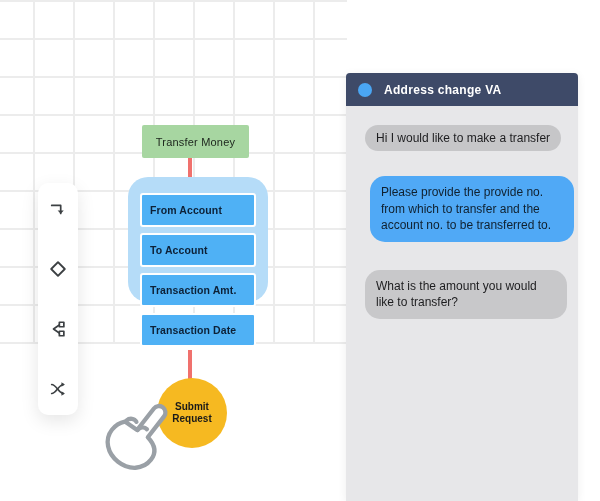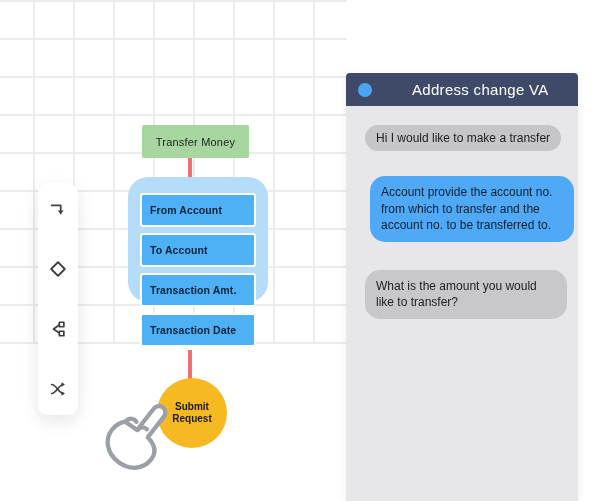--- a/index.html
+++ b/index.html
@@ -73,21 +73,21 @@
     position:absolute; left:346px; top:73px; width:232px; height:428px;
     background:#e7e7e9; border-radius:4px 4px 0 0;
     box-shadow:0 2px 10px rgba(0,0,0,.07);
     display:flex; flex-direction:column;
   }
   .chat-header {
     height:33px; flex:0 0 33px; background:#3e4a68; border-radius:4px 4px 0 0;
     display:flex; align-items:center; padding-left:12px;
   }
   .chat-dot { width:14px; height:14px; border-radius:50%; background:#4aa6f3; margin-right:12px; }
-  .chat-title { color:#ffffff; font-weight:normal; font-size:15px; letter-spacing:.3px;margin-left:28px; }
+  .chat-title { color:#ffffff; font-weight:bold; font-size:12px; letter-spacing:.3px; }
 
   .chat-messages {
     flex:1; display:flex; flex-direction:column; align-items:flex-start;
     padding:0 11px;
     margin-left:8px;
   }
   .bubble { font-size:12px; color:#1d1d1f; }
   .bubble.gray1 {
     margin-top:19px; background:#c6c6c8; border-radius:13px;
     padding:6px 11px; white-space:nowrap;
@@ -172,16 +172,16 @@
   </g>
 </svg>
 
 <div class="chat-panel">
   <div class="chat-header">
     <div class="chat-dot"></div>
     <div class="chat-title">Address change VA</div>
   </div>
   <div class="chat-messages">
     <div class="bubble gray1">Hi I would like to make a transfer</div>
-    <div class="bubble blue">Account provide the account  no. from which to transfer and the account no. to be transferred to.</div>
+    <div class="bubble blue">Please provide the provide  no. from which to transfer and the account no. to be transferred to.</div>
     <div class="bubble gray2">What is the amount you would like to transfer?</div>
   </div>
 </div>
 
 </body></html>

